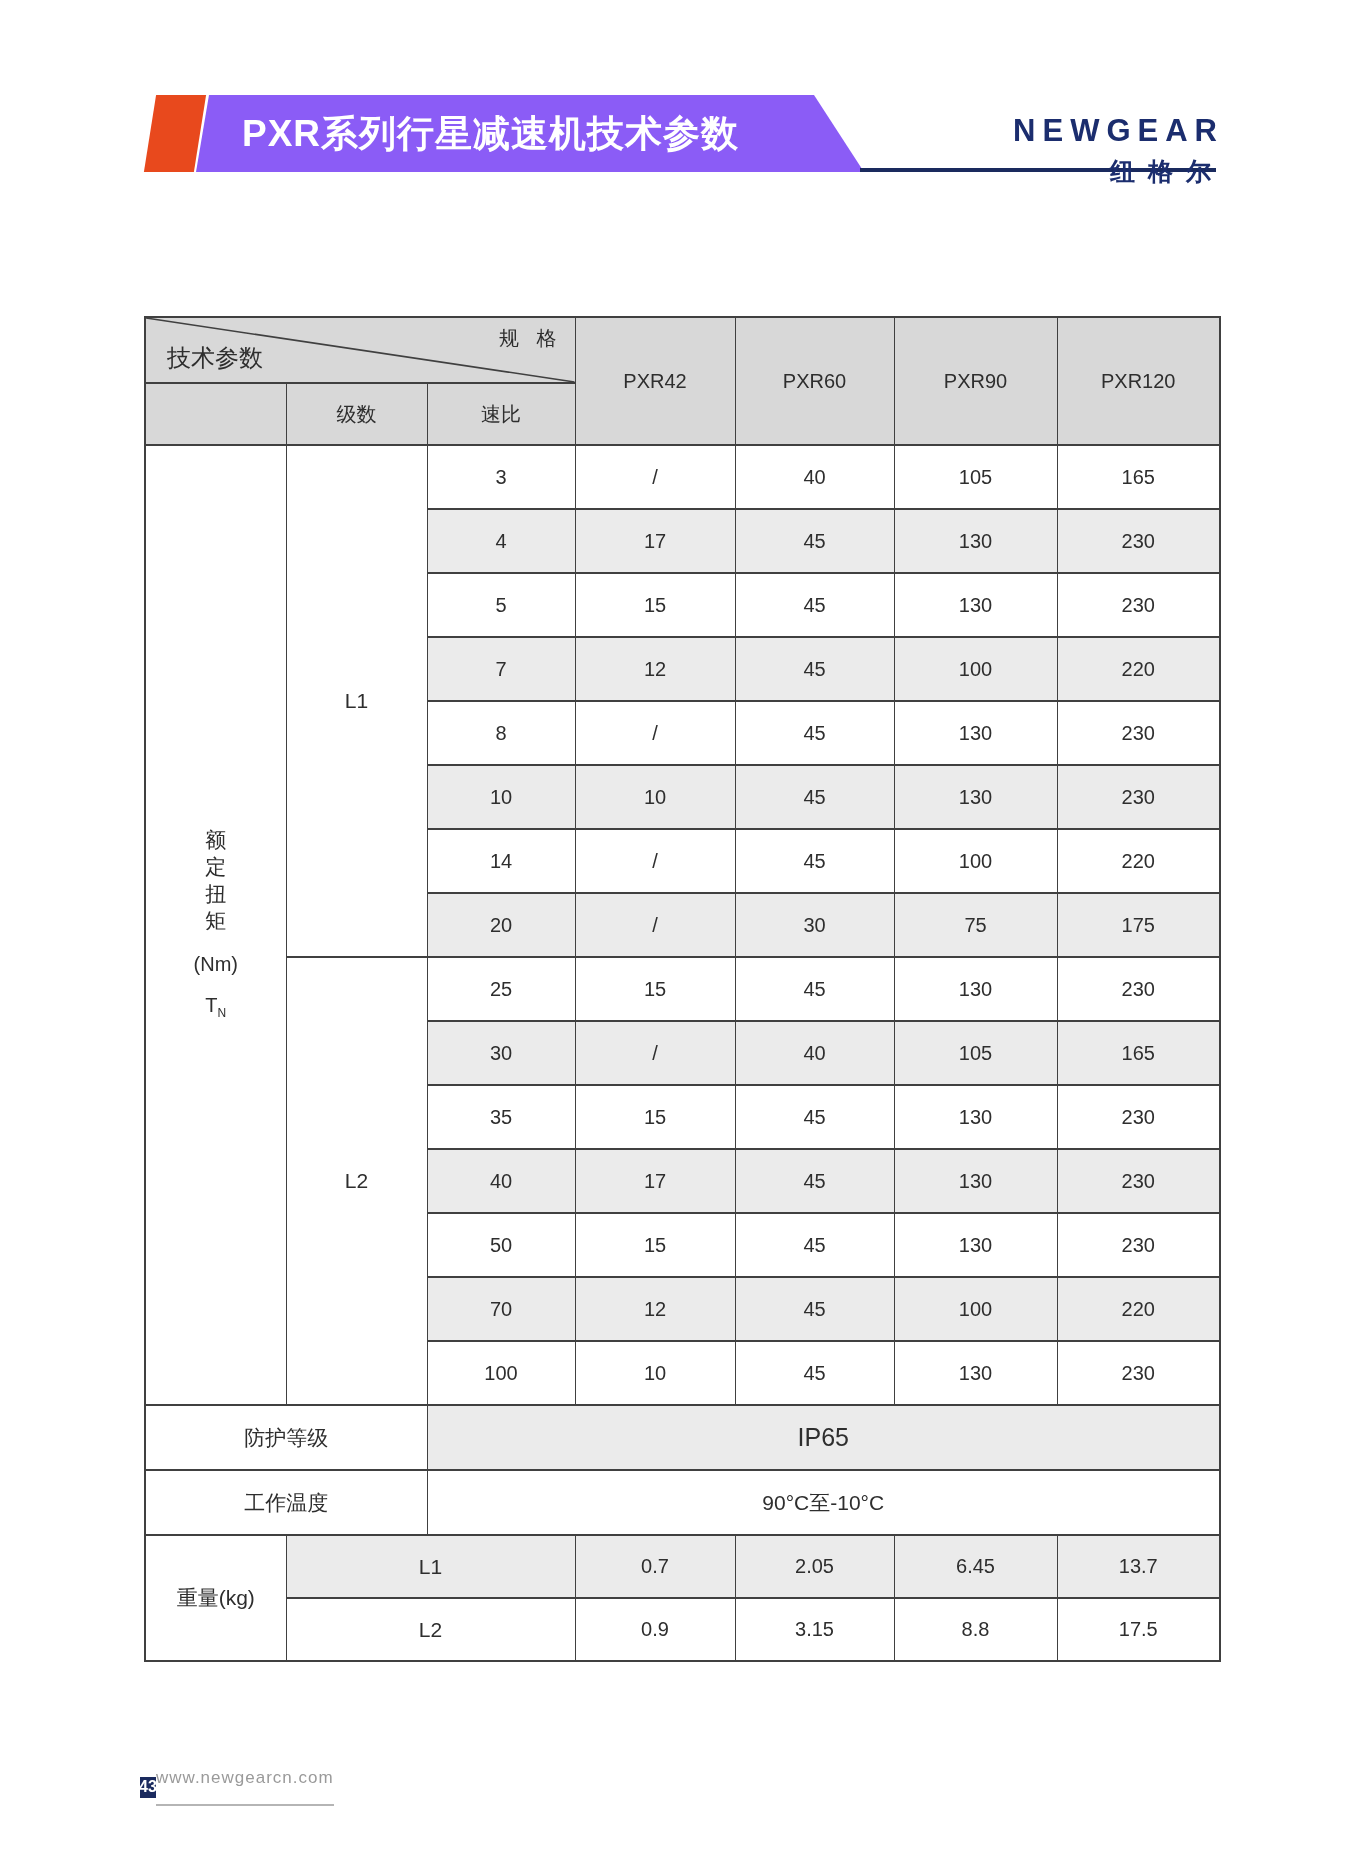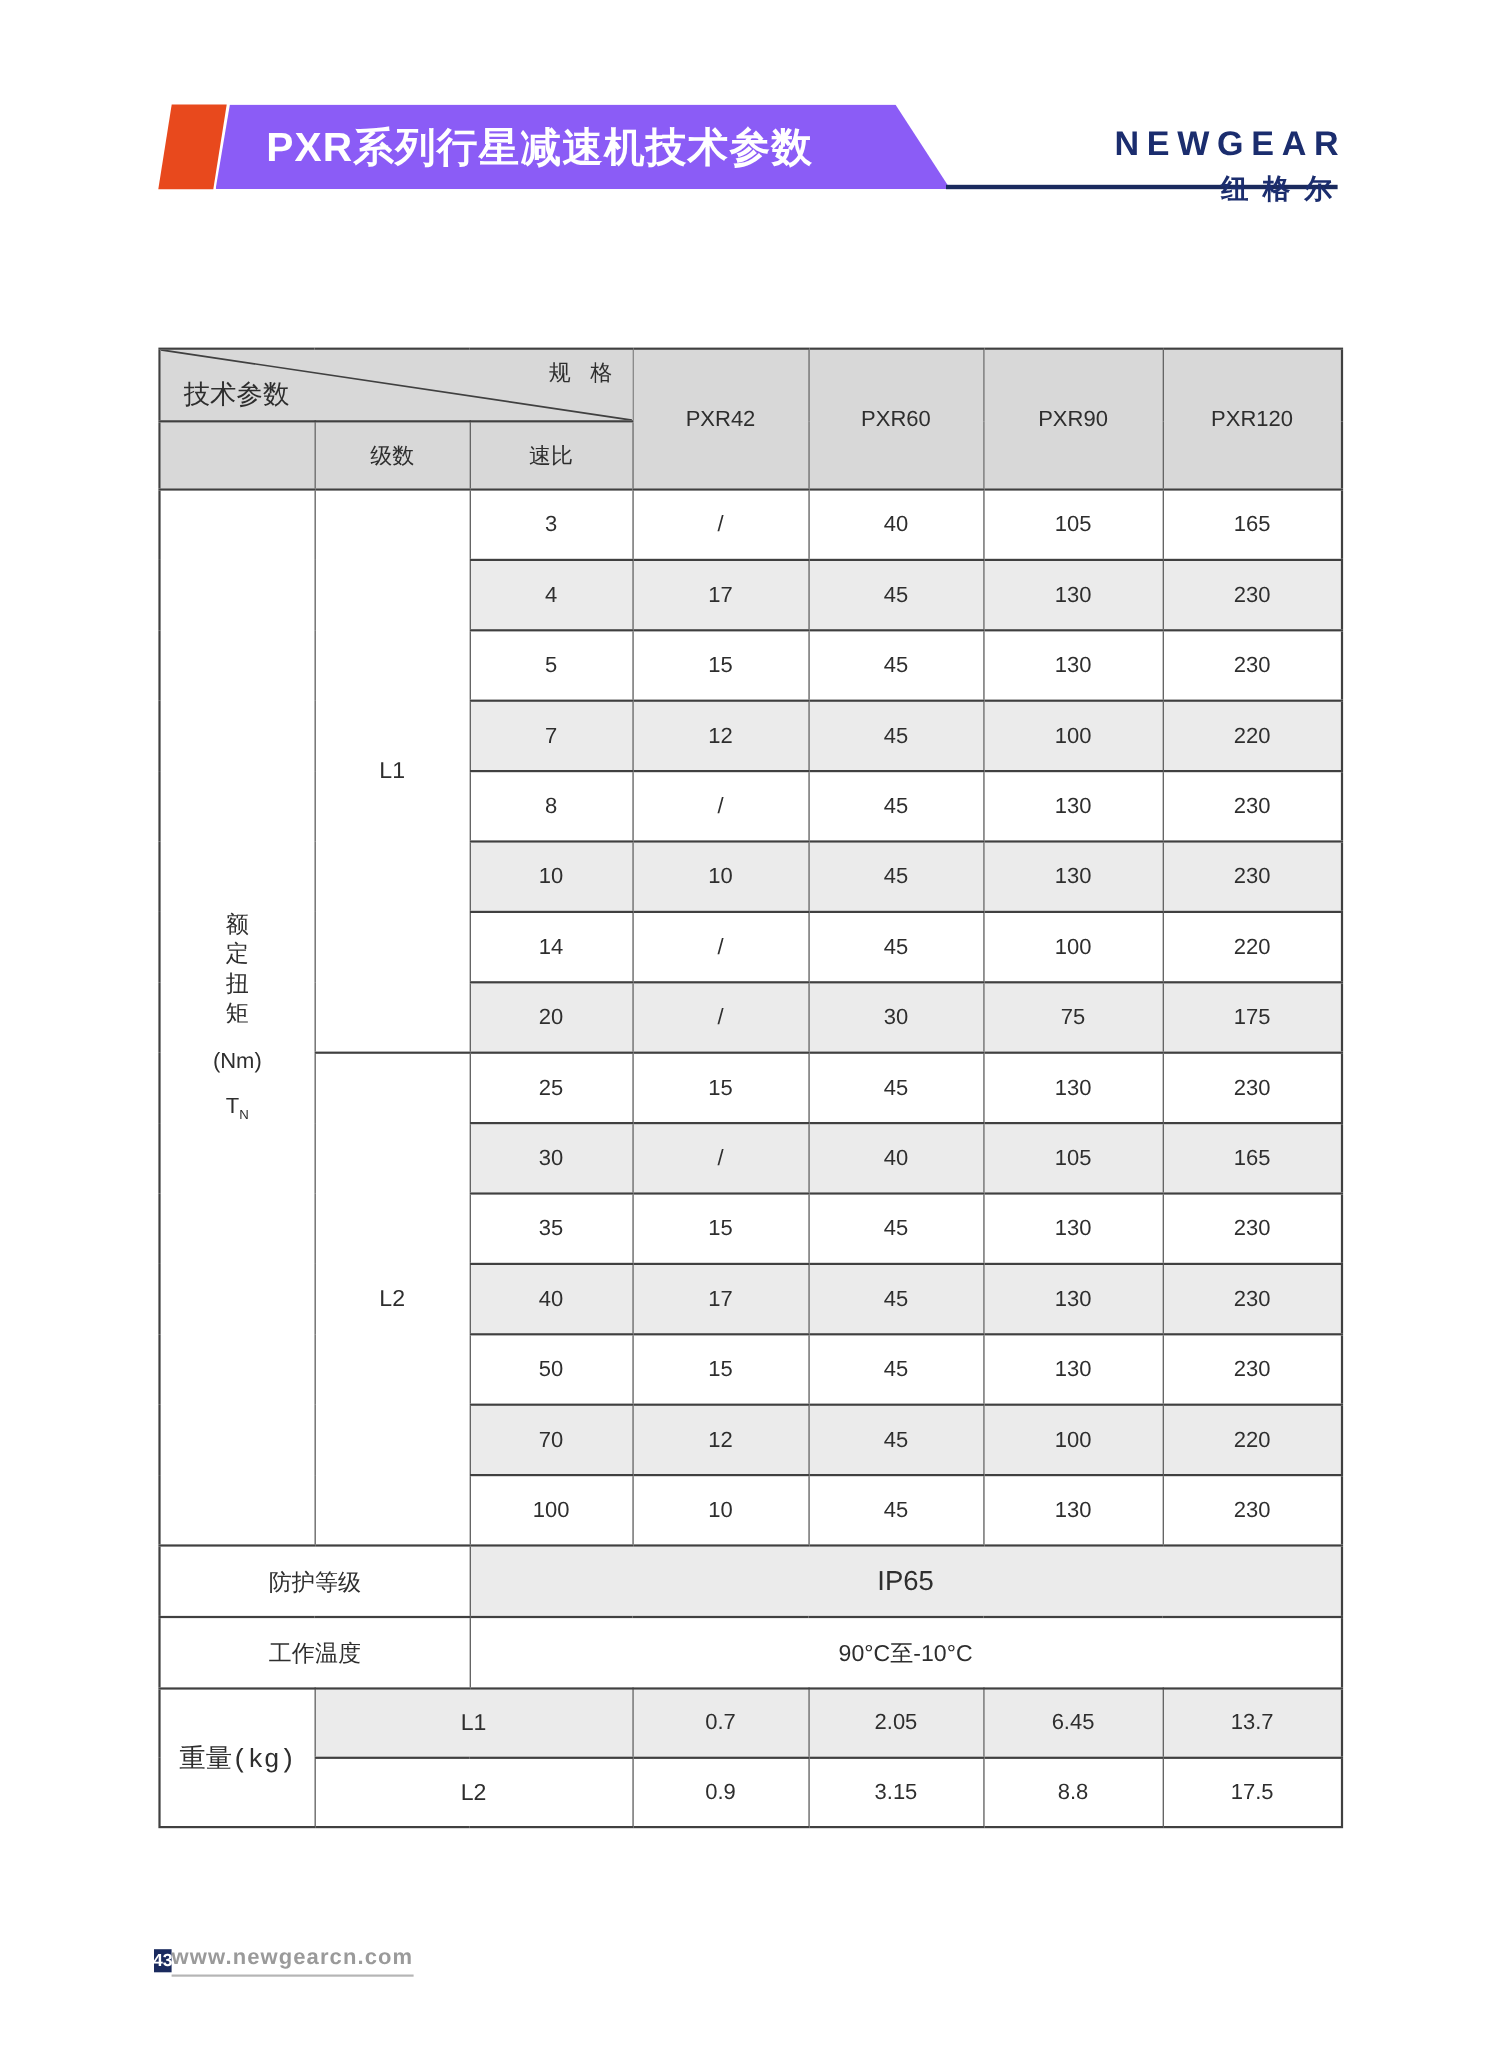--- a/index.html
+++ b/index.html
@@ -48,22 +48,22 @@
   .vlabel { display:flex; flex-direction:column; align-items:center; justify-content:center; gap:18px; }
   .vlabel .stack { width:22px; word-break:break-all; line-height:27px; font-size:21px; }
   .vlabel .unit { font-size:20px; line-height:24px; }
   .vlabel .sym { font-size:20px; line-height:22px; }
   .vlabel .sym sub { font-size:12px; }
 
   
   .footer { position:absolute; left:140px; top:1768px; display:flex; align-items:center; }
   .page-badge { background:#1a2a5e; color:#ffffff; font-size:16px; font-weight:bold;
                 width:16px; height:21px; display:flex; align-items:center; justify-content:center; }
-  .site-url { color:#9a9a9a; font-size:20px; letter-spacing:1px; border-bottom:2px solid #b5b5b5;
-              padding-bottom:4px;font-weight:bold; }
+  .site-url { color:#9a9a9a; font-size:17px; letter-spacing:1px; border-bottom:2px solid #b5b5b5;
+              padding-bottom:16px; }
 </style>
 </head>
 <body>
 
 <div class="page">
 
   <div class="accent-bar"></div>
   <div class="title-banner">
     <span class="title">PXR系列行星减速机技术参数</span>
   </div>
@@ -222,21 +222,21 @@
       <tr class="br">
         <td class="w" colspan="2" style="font-size:21px;">防护等级</td>
         <td class="g" colspan="5" style="font-size:25px;">IP65</td>
       </tr>
       <tr class="br">
         <td class="w" colspan="2" style="font-size:21px;">工作温度</td>
         <td class="w" colspan="5" style="font-size:21px;">90°C至-10°C</td>
       </tr>
 
     <tr class="wr">
-          <td class="w" rowspan="2" style="font-size:24px;font-family:Liberation Mono, monospace;">重量(kg)</td>
+          <td class="w" rowspan="2" style="font-size:21px;">重量(kg)</td>
           <td class="g" colspan="2" style="font-size:21px;">L1</td>
           <td class="g">0.7</td>
           <td class="g">2.05</td>
           <td class="g">6.45</td>
           <td class="g">13.7</td>
         </tr>
         <tr class="wr">
           <td class="w" colspan="2" style="font-size:21px;">L2</td>
           <td class="w">0.9</td>
           <td class="w">3.15</td>

